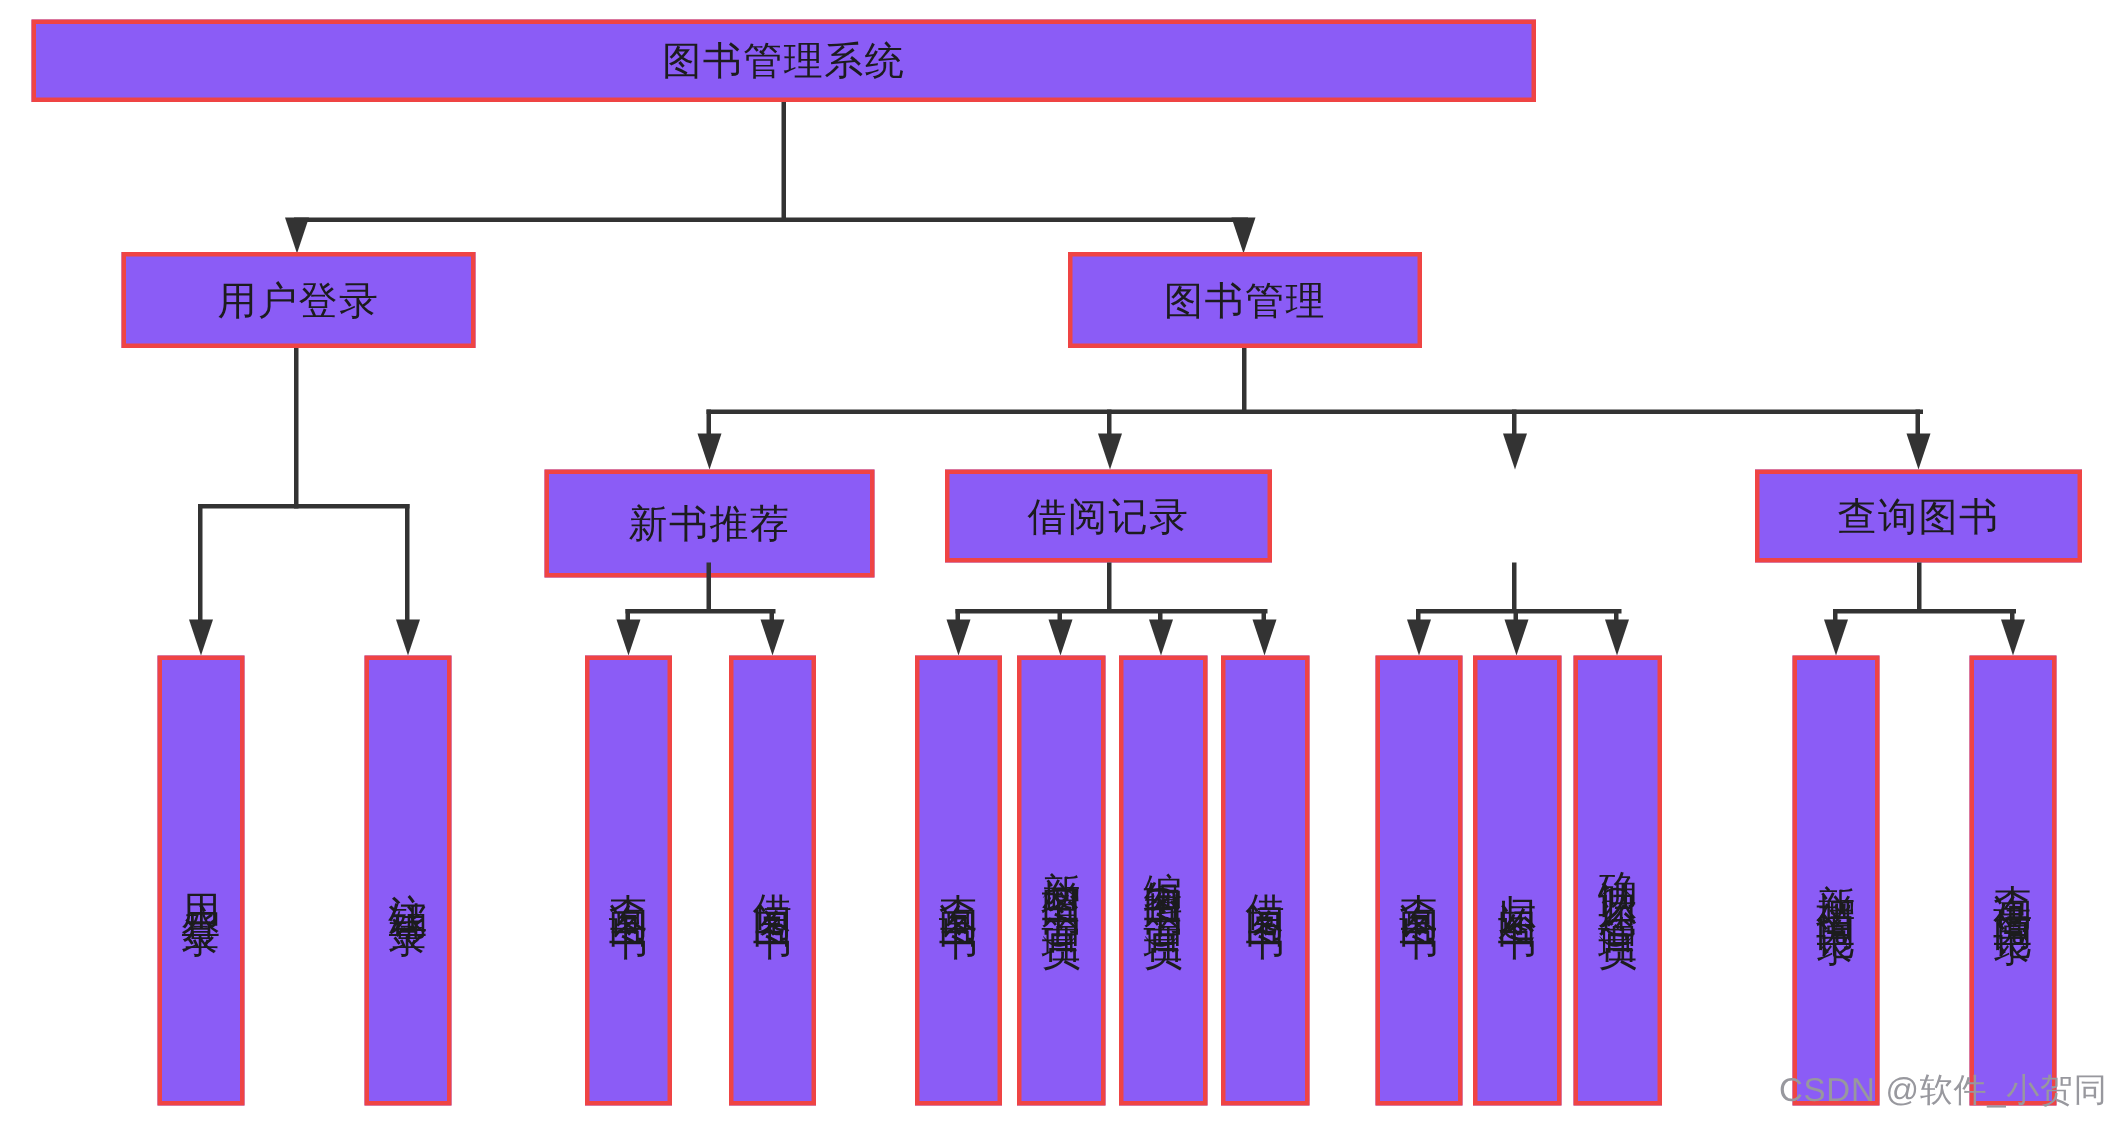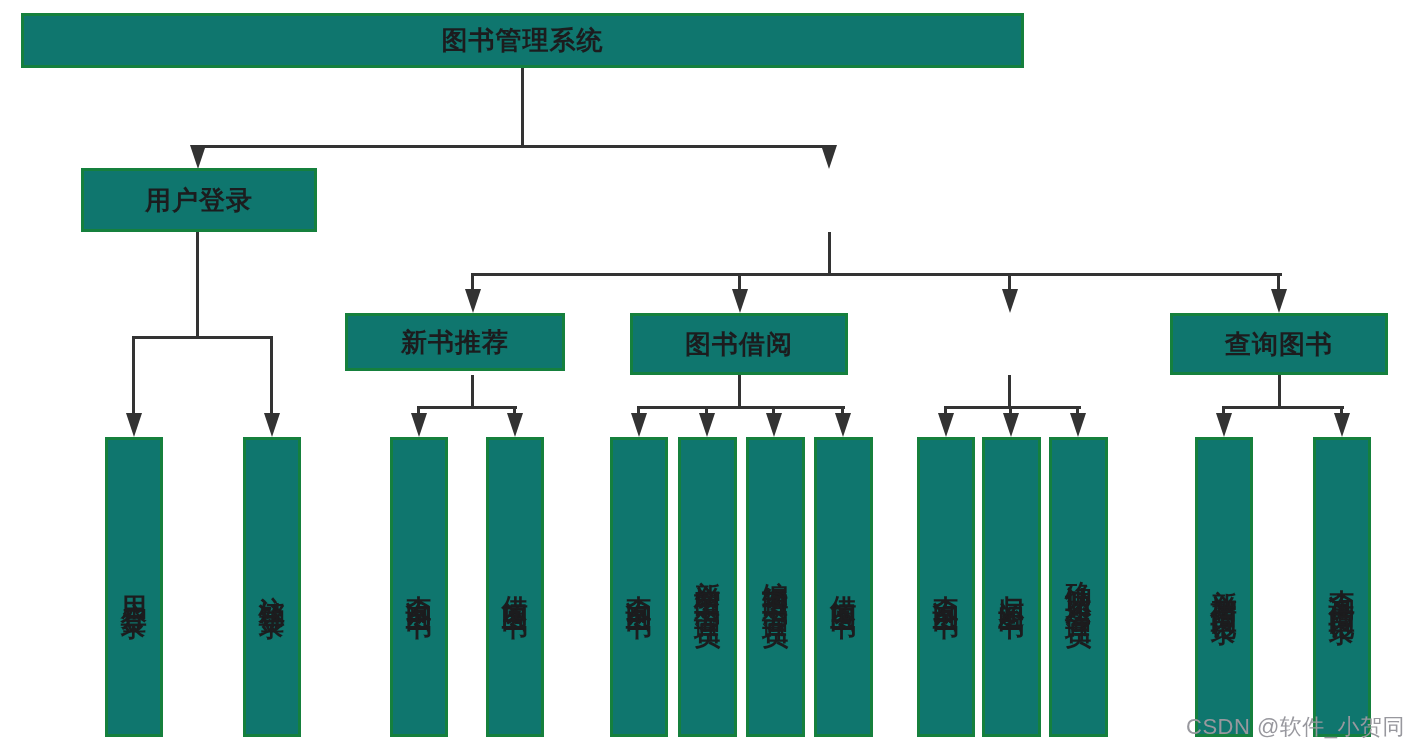--- a/index.html
+++ b/index.html
@@ -1,22 +1,22 @@
 <!DOCTYPE html>
 <html><head>
 <meta charset="utf-8">
 <style>
   html,body { margin:0; padding:0; background:#ffffff; }
   .stage {
     position:relative; width:1405px; height:747px; background:#ffffff;
     font-family:"Liberation Sans", sans-serif; color:#1c1c1e; overflow:hidden;
   }
   .box {
-    position:absolute; box-sizing:border-box; border:3px solid #15803d;
-    background:#0f766e; display:flex; align-items:center; justify-content:center;font-weight:bold;
+    position:absolute; box-sizing:border-box; border:3px solid #ef4444;
+    background:#8b5cf6; display:flex; align-items:center; justify-content:center;
   }
   .box.h span { font-size:26px; letter-spacing:1px; white-space:nowrap; }
   .box.v span {
     writing-mode:vertical-rl; text-orientation:mixed;
     font-size:26px; letter-spacing:6px; line-height:1.1;
   }
   .ln { position:absolute; background:#333333; }
   .tri {
     position:absolute; width:0; height:0;
     border-left:8px solid transparent; border-right:8px solid transparent;
@@ -37,44 +37,47 @@
   </div>
 
   <div class="ln" style="left:521px;top:68px;width:3px;height:80px"></div>
   <div class="ln" style="left:196px;top:145px;width:636px;height:3px"></div>
   <div class="tri" style="left:190px;top:145px"></div>
   <div class="tri" style="left:821px;top:145px"></div>
 
   <div class="box h" style="left:81px;top:168px;width:236px;height:64px">
     <span>用户登录</span>
   </div>
+  <div class="box h" style="left:712px;top:168px;width:236px;height:64px">
+    <span>图书管理</span>
+  </div>
 
   <div class="ln" style="left:196px;top:232px;width:3px;height:107px"></div>
   <div class="ln" style="left:132px;top:336px;width:141px;height:3px"></div>
   <div class="ln" style="left:132px;top:336px;width:3px;height:80px"></div>
   <div class="ln" style="left:270px;top:336px;width:3px;height:80px"></div>
   <div class="tri" style="left:126px;top:413px"></div>
   <div class="tri" style="left:264px;top:413px"></div>
 
   <div class="ln" style="left:828px;top:232px;width:3px;height:44px"></div>
   <div class="ln" style="left:471px;top:273px;width:811px;height:3px"></div>
   <div class="ln" style="left:471px;top:273px;width:3px;height:18px"></div>
   <div class="ln" style="left:738px;top:273px;width:3px;height:18px"></div>
   <div class="ln" style="left:1008px;top:273px;width:3px;height:18px"></div>
   <div class="ln" style="left:1277px;top:273px;width:3px;height:18px"></div>
   <div class="tri" style="left:465px;top:289px"></div>
   <div class="tri" style="left:732px;top:289px"></div>
   <div class="tri" style="left:1002px;top:289px"></div>
   <div class="tri" style="left:1271px;top:289px"></div>
 
-  <div class="box h" style="left:345px;top:313px;width:220px;height:58px">
+  <div class="box h" style="left:363px;top:313px;width:220px;height:72px">
     <span>新书推荐</span>
   </div>
   <div class="box h" style="left:630px;top:313px;width:218px;height:62px">
-    <span>图书借阅</span>
+    <span>借阅记录</span>
   </div>
   <div class="box h" style="left:1170px;top:313px;width:218px;height:62px">
     <span>查询图书</span>
   </div>
 
   <div class="ln" style="left:471px;top:375px;width:3px;height:33px"></div>
   <div class="ln" style="left:417px;top:406px;width:100px;height:3px"></div>
   <div class="ln" style="left:417px;top:406px;width:3px;height:10px"></div>
   <div class="ln" style="left:513px;top:406px;width:3px;height:10px"></div>
   <div class="tri" style="left:411px;top:413px"></div>

